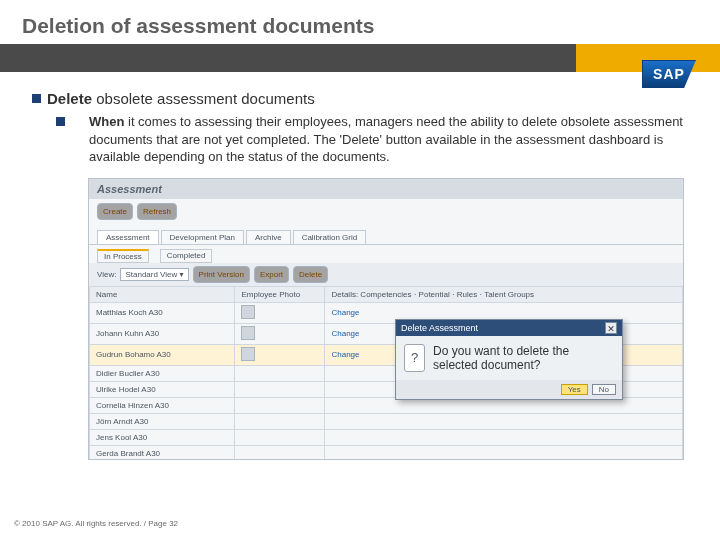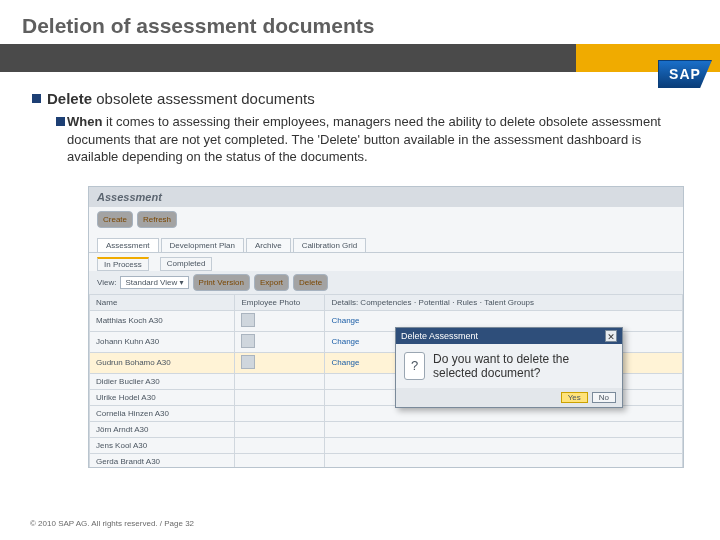--- a/index.html
+++ b/index.html
@@ -14,38 +14,38 @@
     font-size: 21px;
     font-weight: bold;
     color: #5f5f5f;
     padding: 14px 0 6px 22px;
   }
   .title-bar {
     height: 28px;
     background: linear-gradient(to right, #4a4a4a 0%, #4a4a4a 80%, #f0ab00 80%, #f0ab00 100%);
     position: relative;
   }
-  .logo-wrap { position: absolute; right: 8px; top: 60px; }
+  .logo-wrap { position: absolute; right: 24px; top: 60px; }
   .sap-logo {
     width: 54px; height: 28px;
     background: linear-gradient(#1a6fc9,#0a3e7a);
     clip-path: polygon(0 0, 100% 0, 78% 100%, 0 100%);
     color: #fff; font-weight: bold; font-size: 14px;
     display: flex; align-items: center; justify-content: center;
     letter-spacing: 1px;
     border: 1px solid #0a3e7a;
   }
   .body-area { padding: 18px 30px 0 32px; color:#333; }
   .row1 { display:flex; align-items:flex-start; gap:6px; margin-bottom:6px;}
-  .row2 { display:flex; align-items:flex-start; gap:2px; padding-left:24px; line-height:1.35;}
+  .row2 { display:flex; align-items:flex-start; gap:24px; padding-left:24px; line-height:1.35;}
   .sq { width:9px; height:9px; background:#1d3f74; margin-top:4px; flex:0 0 9px;}
   .h1 { font-size:15px;}
   .p1 { font-size:13px; flex:1;}
   .screenshot {
-    margin: 20px 0 0 56px;
+    margin: 12px 0 0 56px;
     width: 596px; height: 282px;
     border: 1px solid #b9c4ce;
     background: #f4f6f8;
     font-size: 9px;
     color: #4a5560;
     position: relative;
     overflow: hidden;
   }
   .ss-hdr { background:#d7dce2; padding:4px 8px; font-weight:bold; font-style:italic; color:#5b6570; font-size:11px;}
   .ss-tool { padding:4px 8px; display:flex; gap:4px;}
@@ -72,21 +72,21 @@
   }
   .dlg-hdr{ background:#2e4e7a; color:#fff; font-size:9px; padding:2px 5px; display:flex; justify-content:space-between; align-items:center;}
   .close{ width:12px; height:12px; background:#e8ecef; color:#333; font-size:9px; text-align:center; line-height:12px; border:1px solid #7a8a9a;}
   .dlg-body{ display:flex; gap:8px; padding:8px; background:#eef1f4;}
   .qicon{ width:28px; height:28px; border:1px solid #9aa6b2; border-radius:3px; display:flex; align-items:center; justify-content:center; font-size:13px; background:#fff;}
   .dlg-text{ font-size:12px; color:#333; line-height:1.2;}
   .dlg-btns{ display:flex; gap:4px; justify-content:flex-end; padding:4px 6px; background:#e3e7eb;}
   .dlg-btns .b{ border:1px solid #7a8a9a; padding:0 6px; font-size:8px; background:#f4f6f8;}
   .dlg-btns .b.yes{ background:#ffe37a; border-color:#caa100;}
 
-  .footer{ position:absolute; left:30px; bottom:12px; font-size:8px; color:#6a6a6a;}
+  .footer{ position:absolute; left:14px; bottom:12px; font-size:8px; color:#6a6a6a;}
 </style>
 </head>
 <body>
 
 <div class="slide-title">Deletion of assessment documents</div>
 <div class="title-bar"></div>
 <div class="logo-wrap">
   <div class="sap-logo">SAP</div>
 </div>
 

